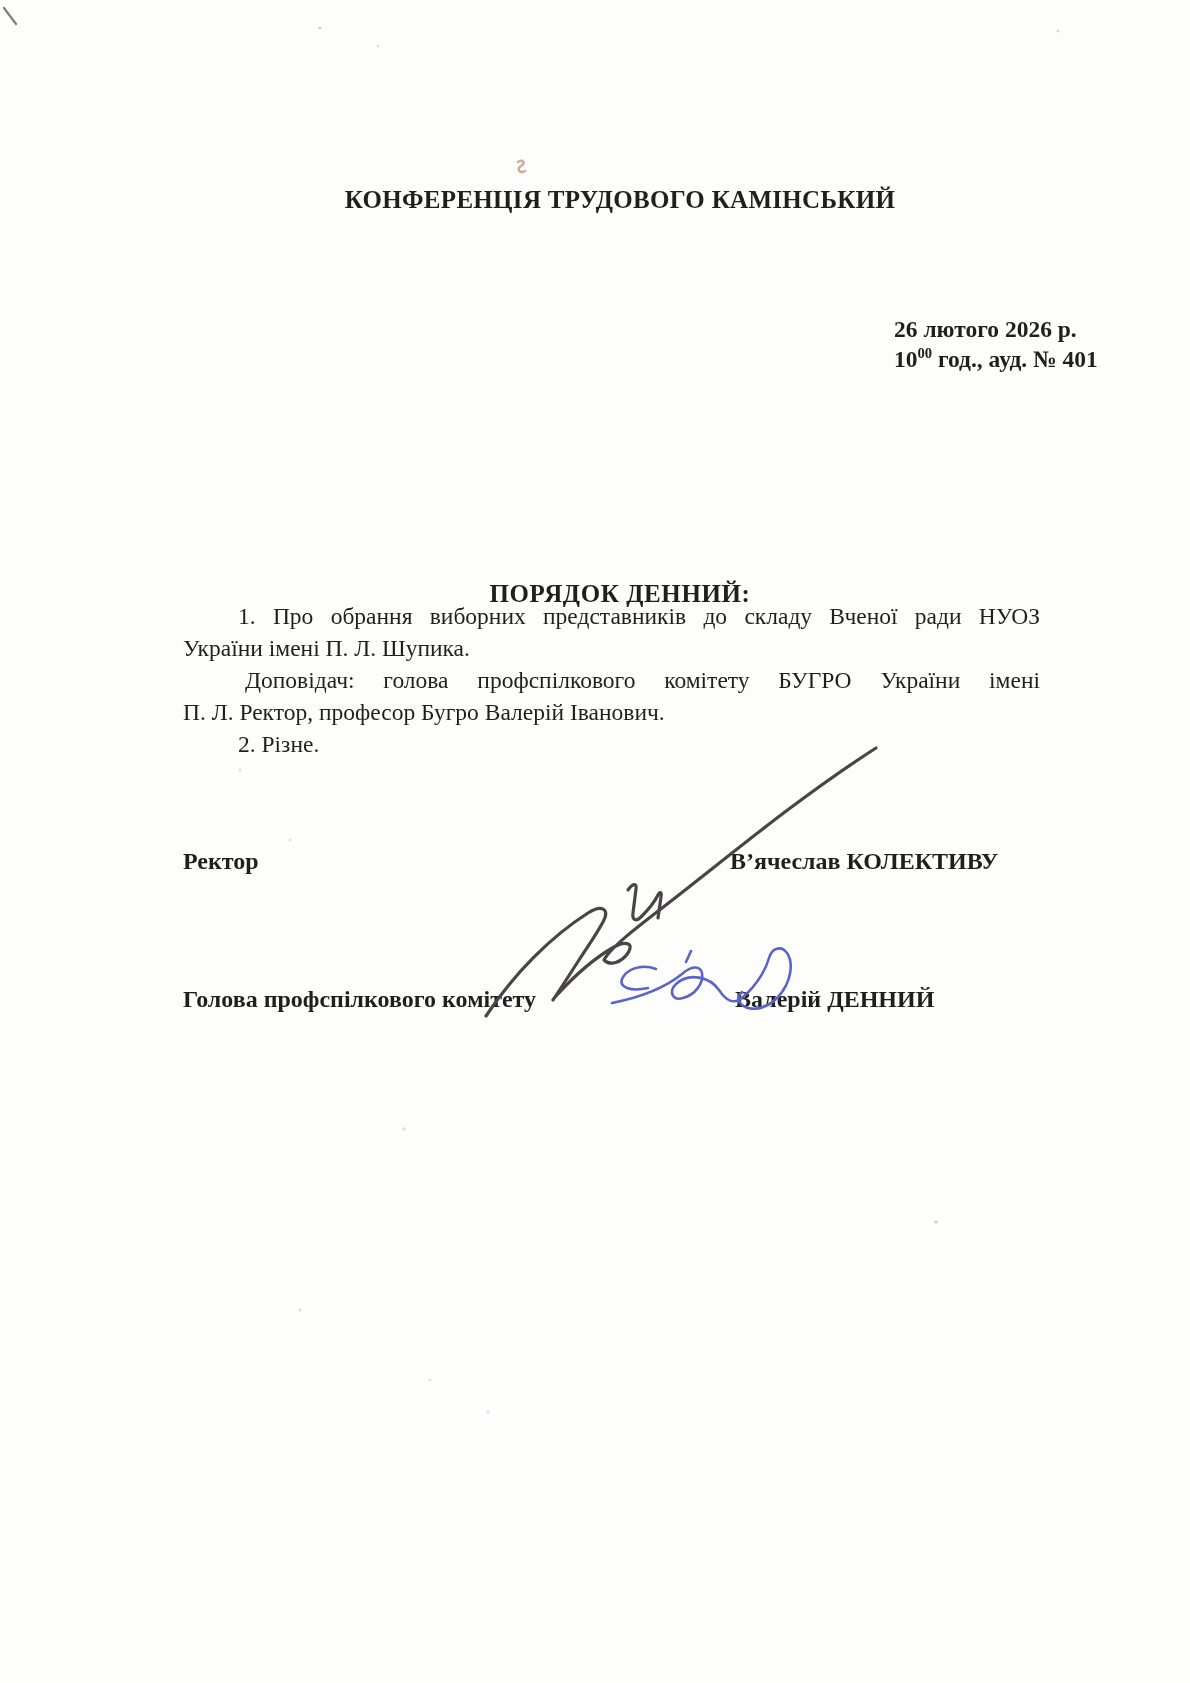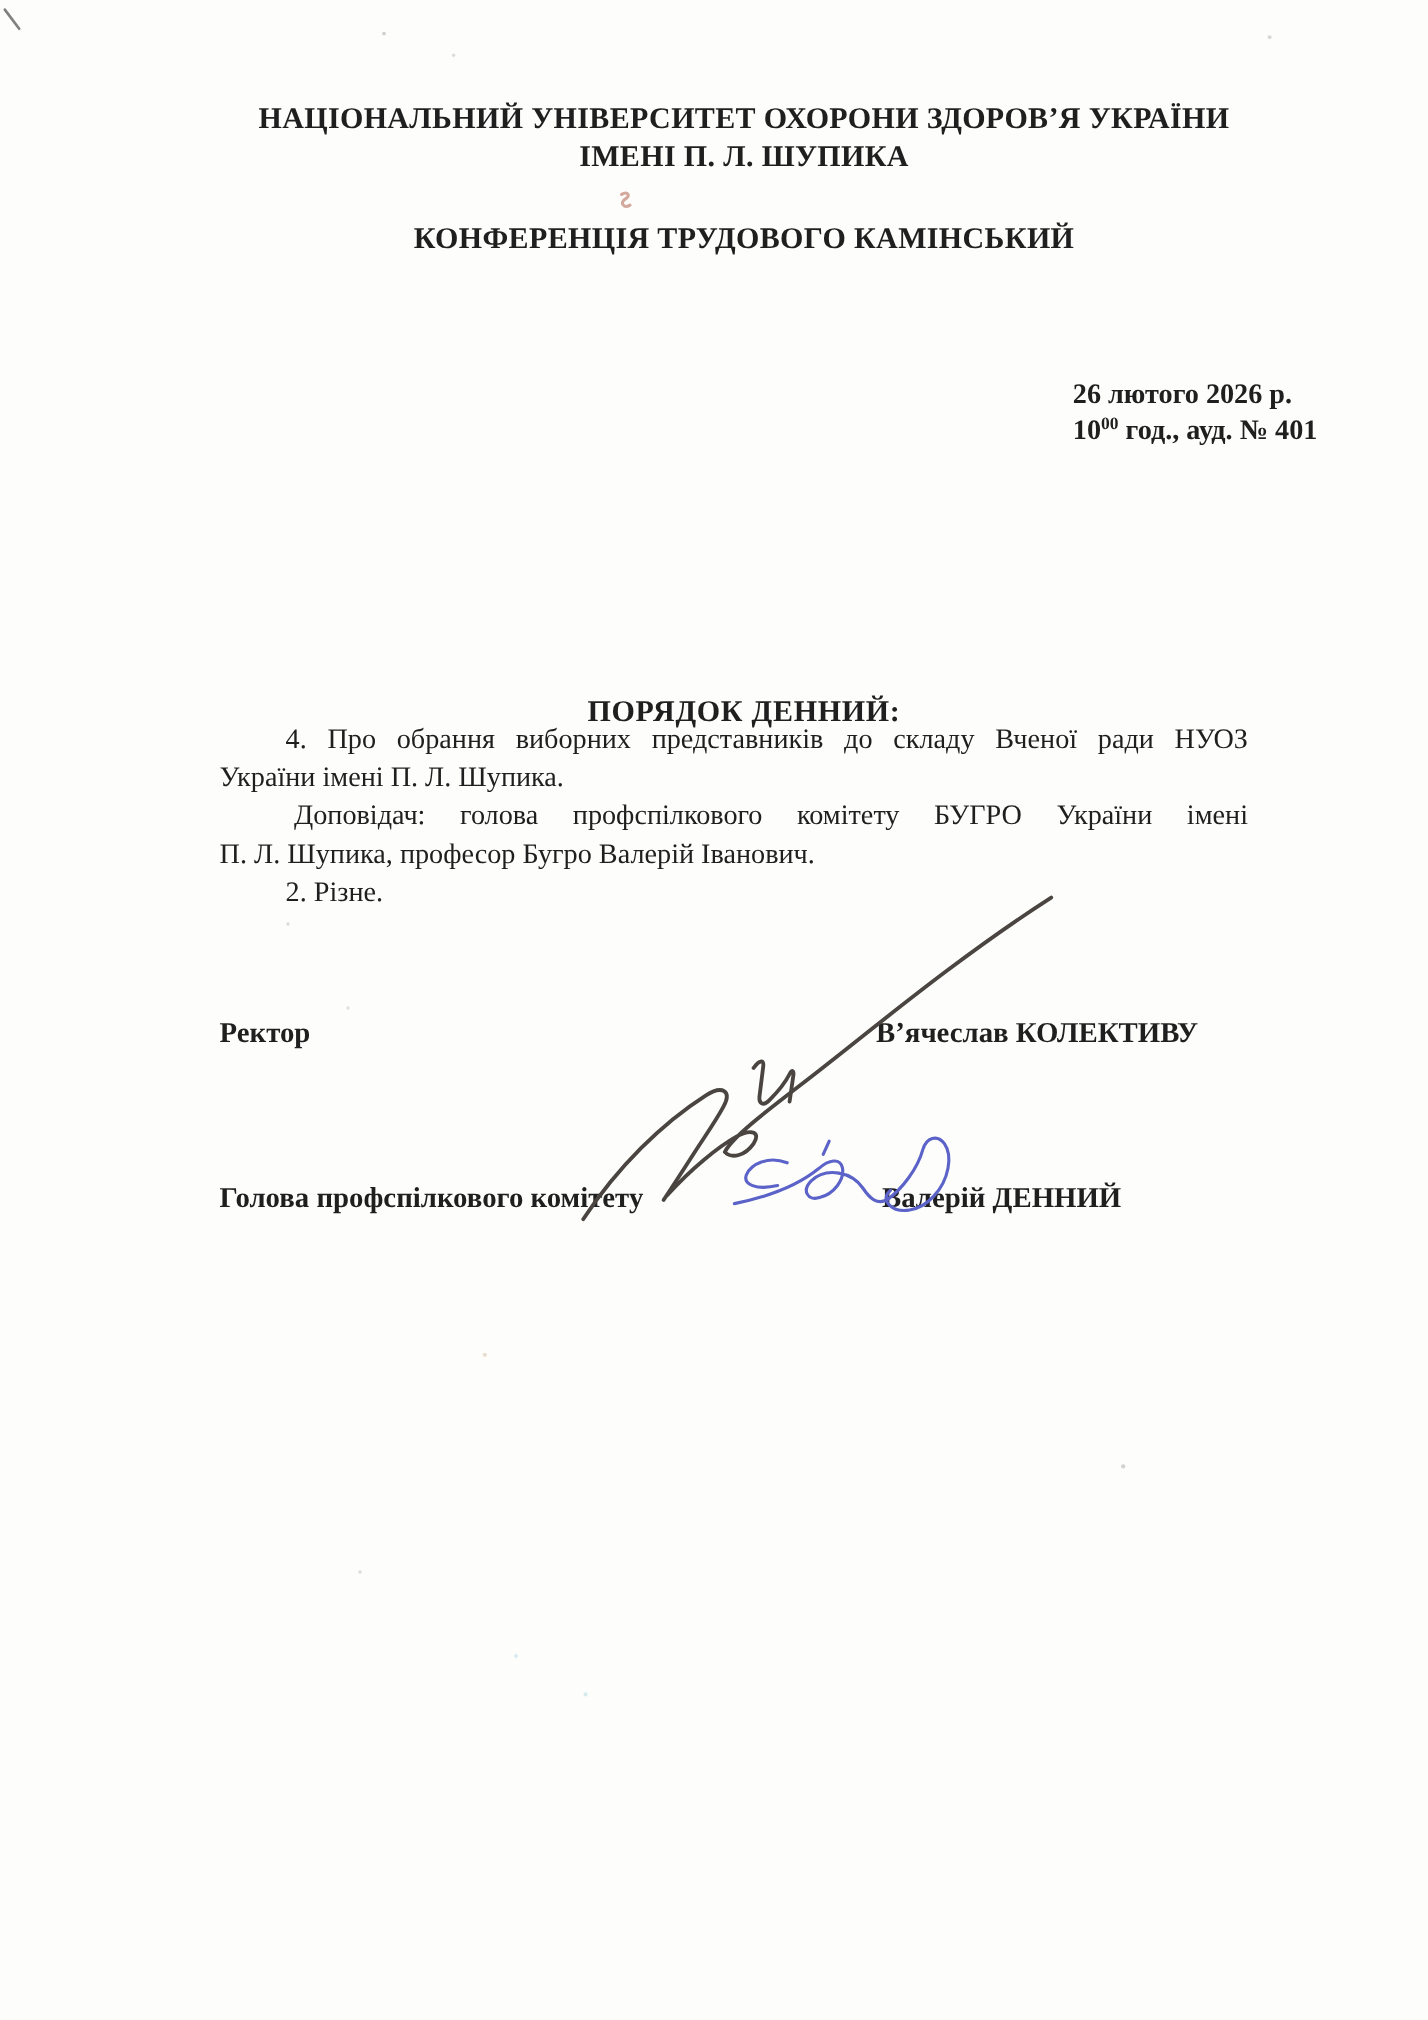--- a/index.html
+++ b/index.html
@@ -63,39 +63,35 @@
     position: absolute; left: 0; top: 0;
     width: 1190px; height: 1683px;
     pointer-events: none;
   }
 </style>
 </head>
 <body>
 
 <div class="page">
 
-  <div class="abs header-block">
-    <div>НАЦІОНАЛЬНИЙ УНІВЕРСИТЕТ ОХОРОНИ ЗДОРОВ’Я УКРАЇНИ</div>
-    <div>ІМЕНІ П. Л. ШУПИКА</div>
-  </div>
 
   <div class="abs conference-title">КОНФЕРЕНЦІЯ ТРУДОВОГО КАМІНСЬКИЙ</div>
 
   <div class="abs session-block">
     <div>26 лютого 2026 р.</div>
     <div><span>10</span><sup>00</sup><span> год., ауд. № 401</span></div>
   </div>
 
   <div class="abs agenda-heading">ПОРЯДОК ДЕННИЙ:</div>
 
   <div class="abs body-block">
-    <div class="body-line indent-item stretch">4. Про обрання виборних представників до складу Вченої ради НУОЗ</div>
+    <div class="body-line indent-item stretch">1. Про обрання виборних представників до складу Вченої ради НУОЗ</div>
     <div class="body-line">України імені П. Л. Шупика.</div>
     <div class="body-line indent-speaker stretch">Доповідач: голова профспілкового комітету БУГРО України імені</div>
-    <div class="body-line">П. Л. Шупика, професор Бугро Валерій Іванович.</div>
+    <div class="body-line">П. Л. Ректор, професор Бугро Валерій Іванович.</div>
     <div class="body-line indent-item">2. Різне.</div>
   </div>
 
   <div class="abs sig-row sig-rector">
     <span>Ректор</span>
     <span class="sig-name">В’ячеслав КОЛЕКТИВУ</span>
   </div>
 
   <div class="abs sig-row sig-union">
     <span>Голова профспілкового комітету</span>

